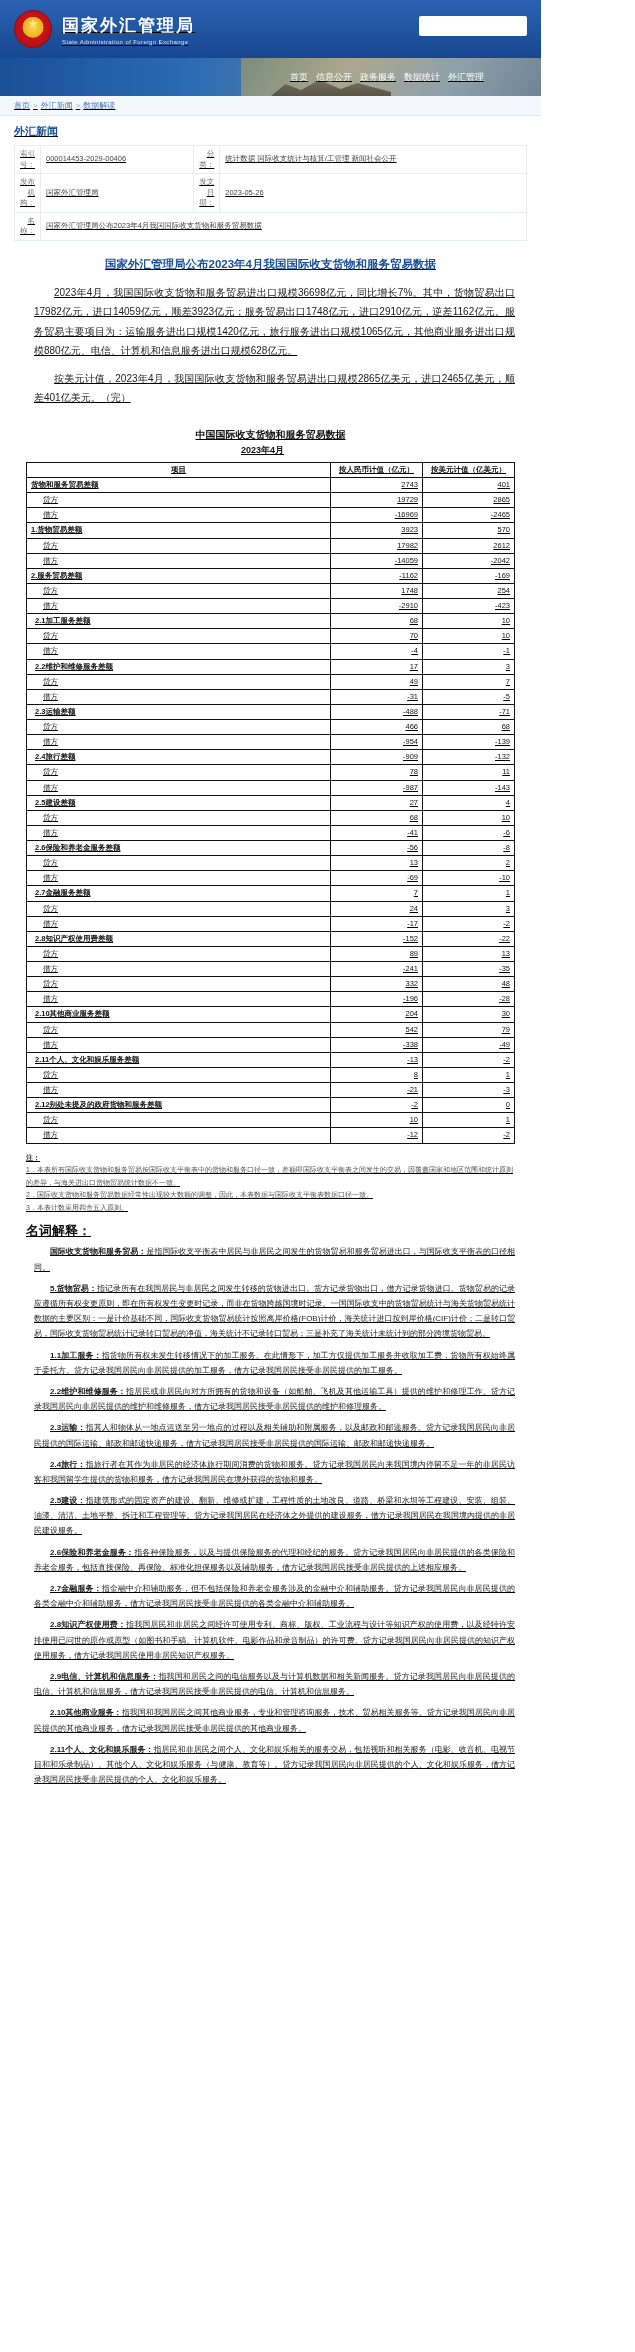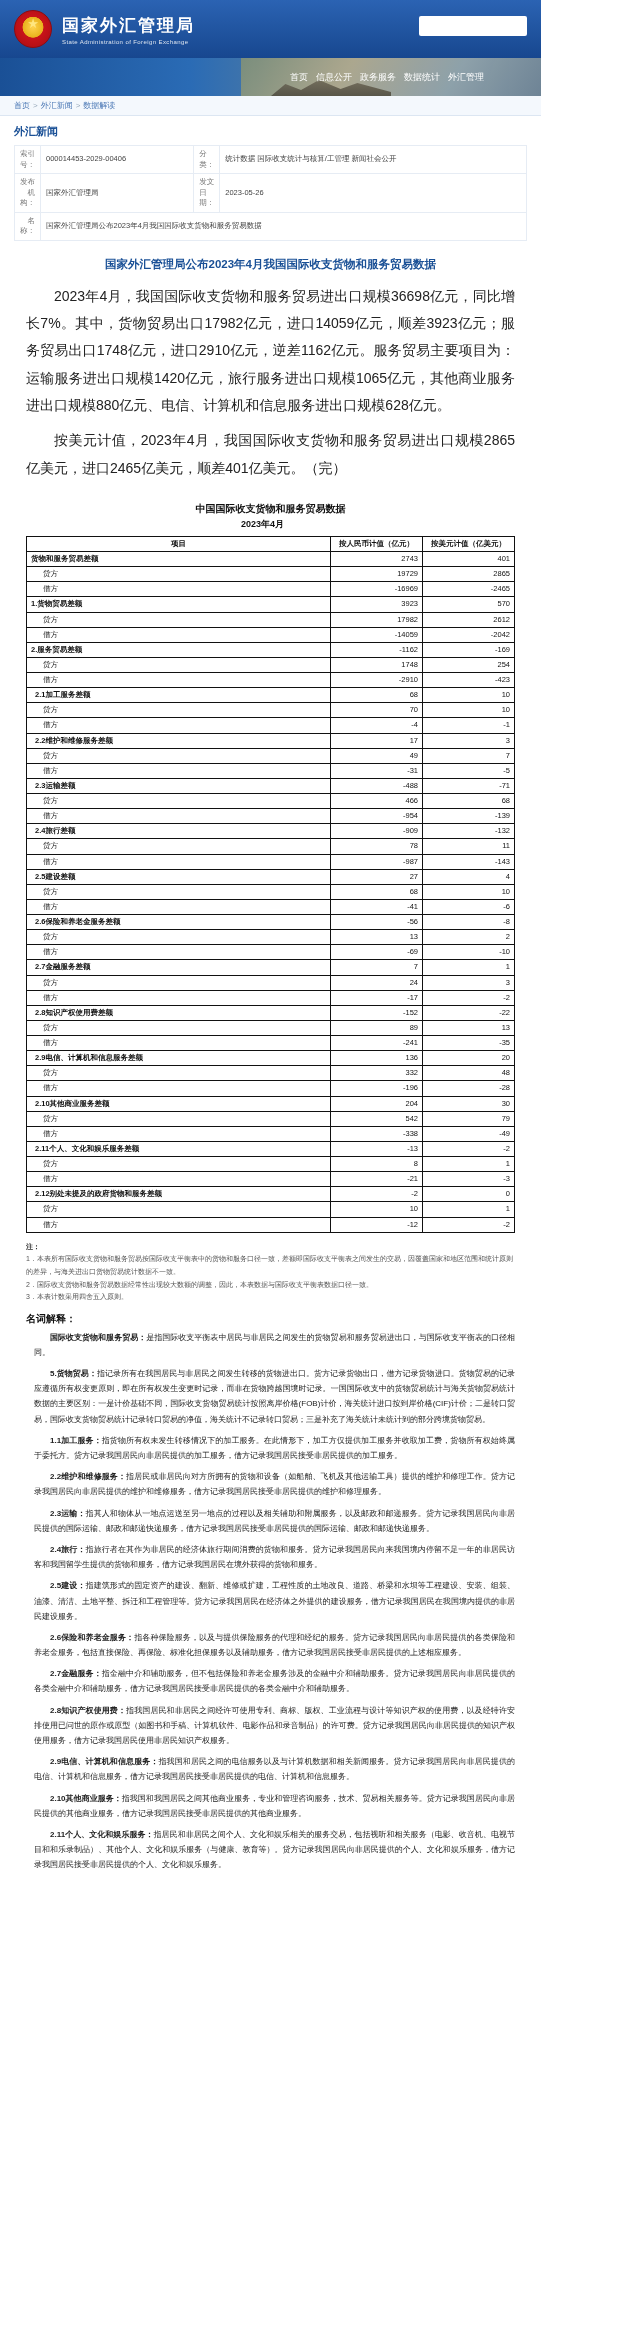--- a/index.html
+++ b/index.html
@@ -2,21 +2,21 @@
 <html><head>
 <meta charset="utf-8">
 <style>
   * { box-sizing: border-box; }
   body {
     margin: 0;
     background: #ffffff;
     font-family: "Liberation Sans", sans-serif;
     width: 635px;
   }
-  .page { width: 541px; position: relative; }
+  .page { width: 541px; position: relative; text-decoration: underline; }
 
   
   .banner {
     position: relative;
     height: 58px;
     background: linear-gradient(180deg, #2b63b3 0%, #17478f 100%);
     overflow: hidden;
   }
   .banner-inner { display: flex; align-items: center; height: 58px; padding-left: 14px; }
   .emblem {
@@ -79,31 +79,31 @@
     padding: 8px 14px 4px 14px; font-size: 11px; color: #1a5096; font-weight: bold;
   }
 
   
   .meta {
     margin: 2px 14px 0 14px; border: 1px solid #dbe4ee; border-collapse: collapse;
     width: calc(100% - 28px); font-size: 7.5px; color: #444;
   }
   .meta td { border: 1px solid #e6ecf4; padding: 3px 5px; line-height: 1.4; }
   .meta td.lbl { width: 26px; color: #777; text-align: right; }
-  .meta td.lbl2 { width: 26px; color: #777; text-align: left; }
+  .meta td.lbl2 { width: 26px; color: #777; text-align: right; }
 
   
   .article { padding: 14px 26px 6px 26px; }
   .art-title {
     text-align: center; font-size: 11.5px; font-weight: bold; color: #1a5096;
     line-height: 1.6; margin-bottom: 10px;
   }
   .art-p {
-    font-size: 14px; line-height: 1.95; color: #222; text-indent: 2em;
-    margin: 0 0 8px 0; text-align: justify;
+    font-size: 10px; line-height: 1.95; color: #222; text-indent: 2em;
+    margin: 0 0 8px 8px; text-align: justify;
   }
 
   
   .tbl-title { text-align: center; font-size: 10px; font-weight: bold; color: #111; margin-top: 6px; }
   .tbl-sub { text-align: center; font-size: 9px; font-weight: bold; color: #111; margin: 2px 16px 5px 0; }
   table.data {
     width: calc(100% - 52px); margin: 0 26px; border-collapse: collapse;
     font-size: 7.5px; color: #111;
   }
   table.data th, table.data td {
@@ -115,21 +115,21 @@
   .lv0 { font-weight: bold; }
   .lv1 { padding-left: 16px !important; }
   .lv2 { padding-left: 8px !important; font-weight: bold; }
 
   
   .notes { padding: 8px 26px 0 26px; font-size: 7px; color: #555; line-height: 1.8; }
   .notes .nt-h { font-weight: bold; color: #333; }
 
   
   .gloss { padding: 8px 26px 22px 26px; }
-  .gloss-h { font-size: 10px; font-weight: bold; color: #111; margin-bottom: 4px; }
+  .gloss-h { font-size: 13px; font-weight: bold; color: #111; margin-bottom: 4px; }
   .gloss p {
     font-size: 8px; line-height: 1.9; color: #222; margin: 0 0 6px 8px;
     text-align: justify; text-indent: 2em;
   }
   .gloss p b { font-weight: bold; }
 </style>
 </head>
 <body>
 
 <div class="page">
@@ -366,25 +366,20 @@
           <td class="item lv1">贷方</td>
           <td class="num">89</td>
           <td class="num">13</td>
         </tr>
         <tr>
           <td class="item lv1">借方</td>
           <td class="num">-241</td>
           <td class="num">-35</td>
         </tr>
         <tr>
-          <td class="item lv2">2.9电信、计算机和信息服务差额</td>
-          <td class="num">136</td>
-          <td class="num">20</td>
-        </tr>
-        <tr>
           <td class="item lv1">贷方</td>
           <td class="num">332</td>
           <td class="num">48</td>
         </tr>
         <tr>
           <td class="item lv1">借方</td>
           <td class="num">-196</td>
           <td class="num">-28</td>
         </tr>
         <tr>

